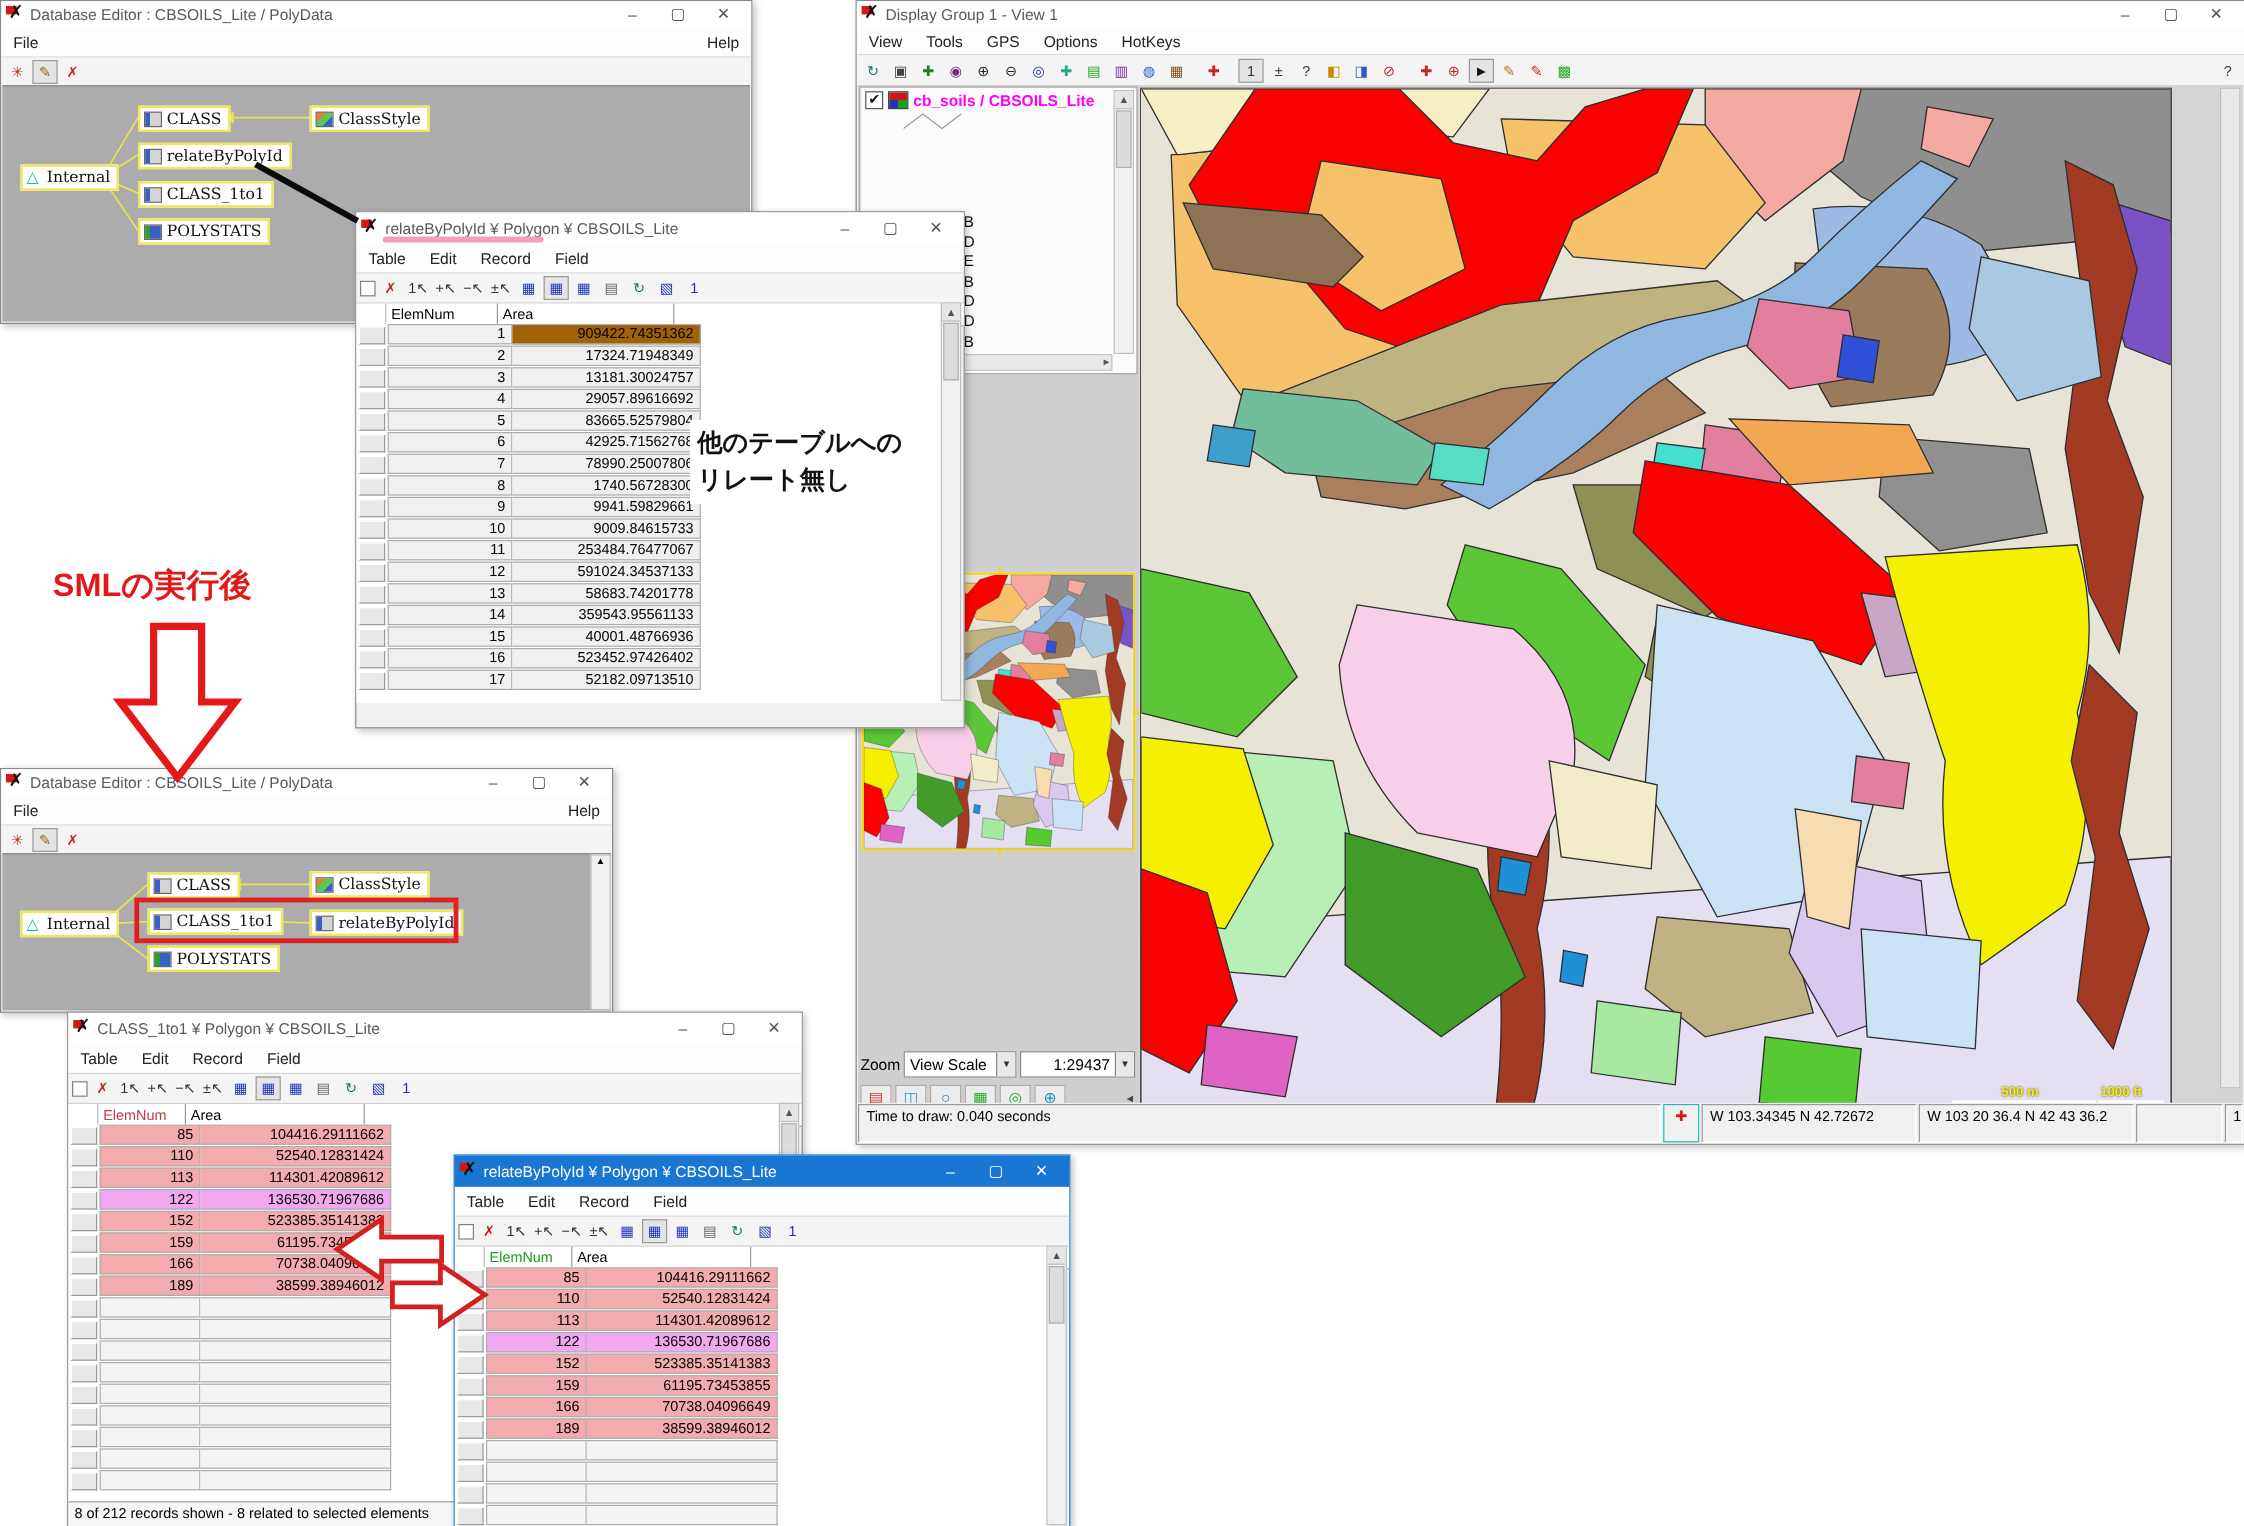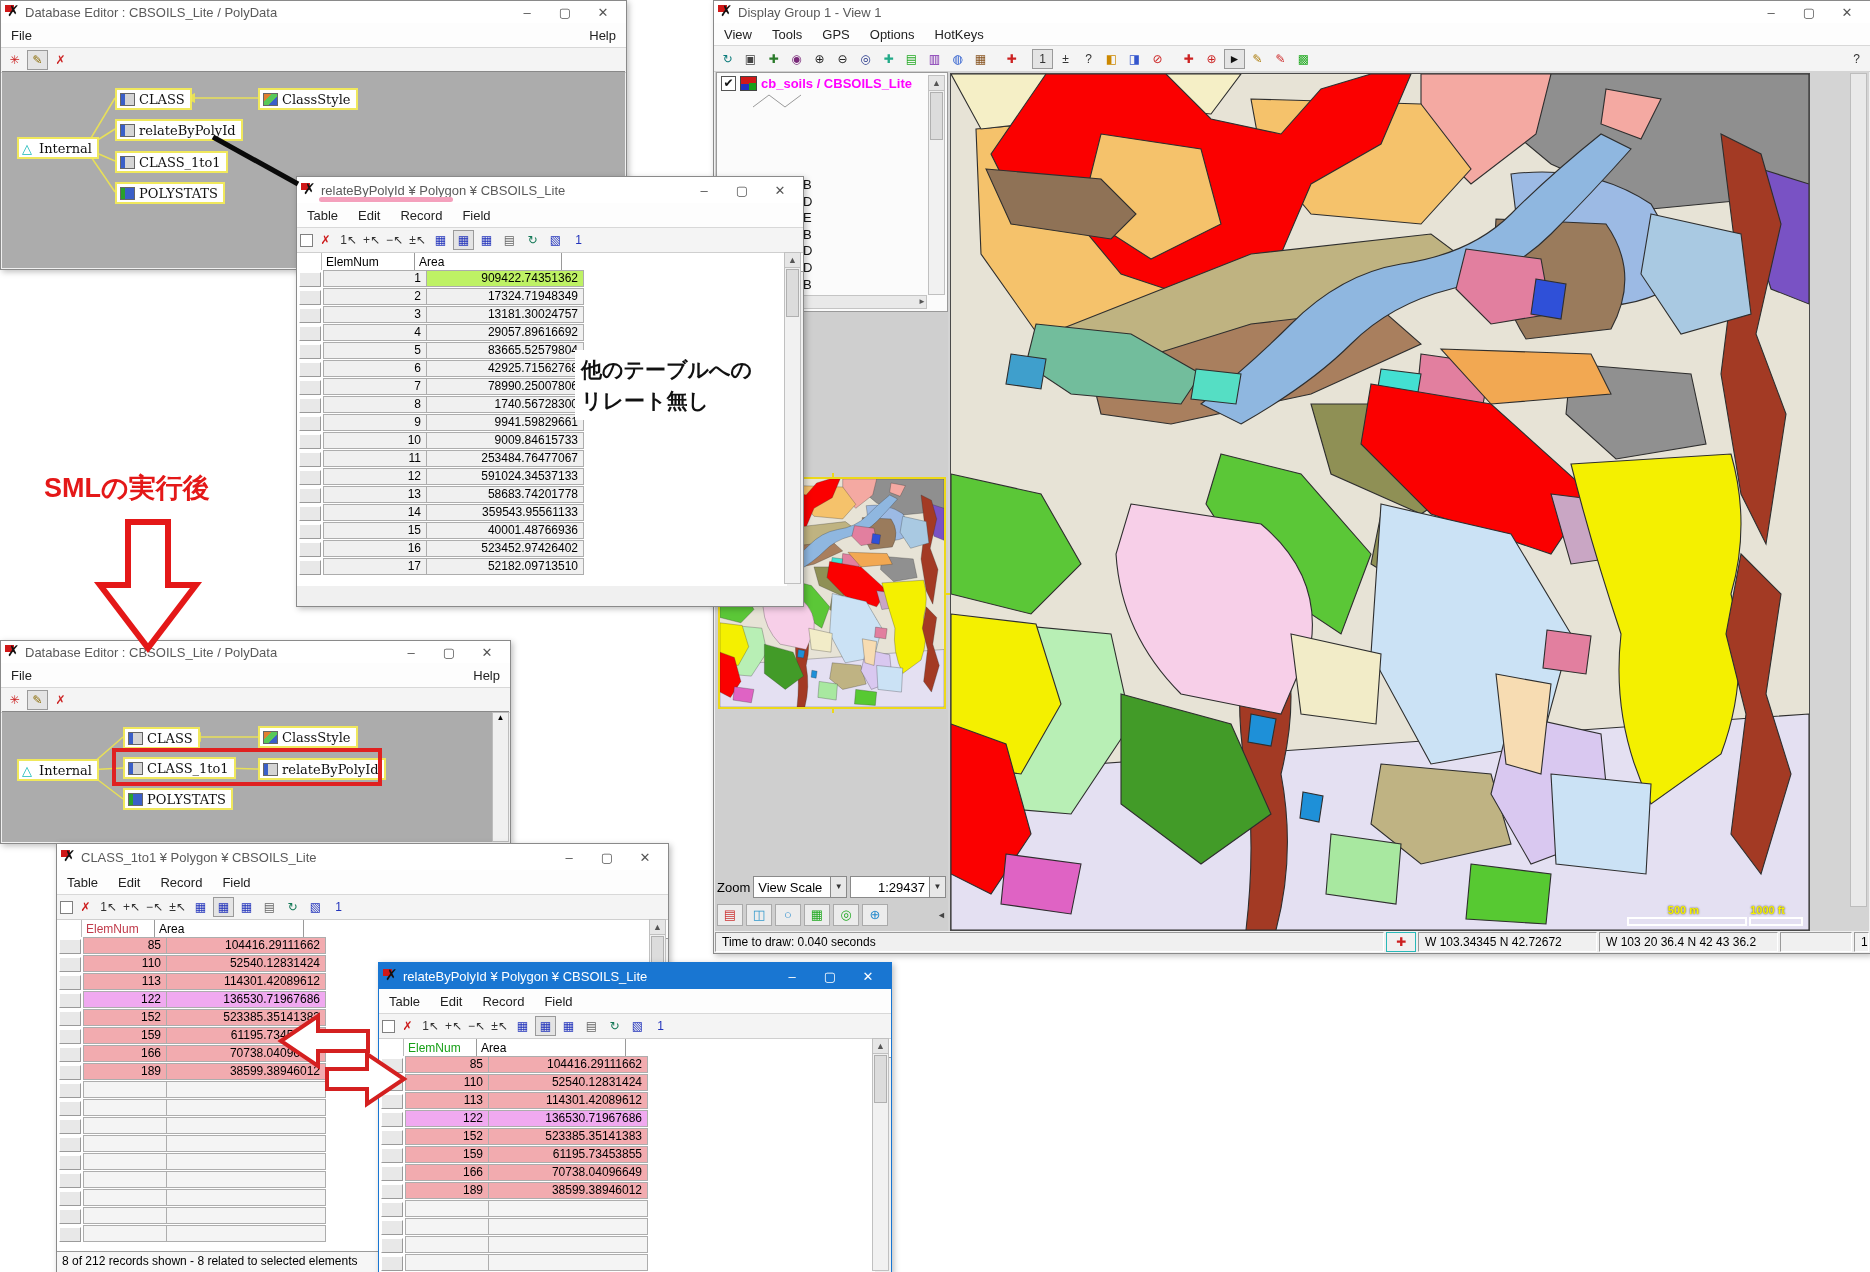--- a/index.html
+++ b/index.html
@@ -73,21 +73,21 @@
   .combo{background:#fff;border:1px solid #8a8a8a;height:20px;display:flex;align-items:center;font-size:13px;}
   .combo .val{flex:1;padding:0 4px;white-space:nowrap;}
   .combo .db{width:15px;height:100%;background:#e8e8e8;border-left:1px solid #8a8a8a;font-size:8px;line-height:19px;text-align:center;color:#333;}
   .sbicons{position:absolute;left:2px;top:832px;height:24px;display:flex;align-items:center;gap:3px;width:229px;}
   .sbicons .tbi{height:20px;line-height:20px;min-width:24px;border:1px solid #aaa;background:#ececec;font-size:13px;}
   .mapcanvas{position:absolute;left:235px;top:2px;width:858px;height:856px;border:1px solid #4a4a4a;background:#fff;overflow:hidden;}
   .maphsb{position:absolute;left:235px;top:860px;width:858px;height:15px;background:#e9e9e9;border:1px solid #bdbdbd;}
   .mapvsb{position:absolute;right:2px;top:2px;bottom:24px;width:15px;background:#e9e9e9;border:1px solid #bdbdbd;}
   .scalebar{position:absolute;height:5px;border:2px solid #fff;background:transparent;}
   .scalelbl{position:absolute;color:#f6f000;font-size:11px;font-weight:bold;text-shadow:0 0 2px #333;}
-  .fstatus{position:absolute;left:0;right:0;bottom:0;height:22px;background:#f0f0f0;display:flex;font-size:12px;align-items:stretch;}
+  .fstatus{position:absolute;left:0;right:0;bottom:0;height:34px;background:#f0f0f0;display:flex;font-size:12px;align-items:stretch;}
   .fcell{border:1px solid;border-color:#9a9a9a #ffffff #ffffff #9a9a9a;margin:1px;line-height:18px;padding:0 6px;white-space:nowrap;overflow:hidden;}
   .xhair{flex:0 0 16px;color:#cc2020;border:1px solid #28b8b8;text-align:center;font-weight:bold;}
   
   .annbox{position:absolute;left:575px;top:350px;width:196px;background:#ffffff;padding:4px 6px;z-index:7;
           font-size:21px;font-weight:bold;color:#111;line-height:31px;}
   .smltext{position:absolute;left:44px;top:470px;font-size:27px;font-weight:bold;color:#e41818;z-index:7;}
   #overlay{position:absolute;left:0;top:0;width:1870px;height:1272px;pointer-events:none;z-index:9;}
   
   .geopaths path{stroke:#2e2e2e;stroke-width:1.1;}
 </style>
@@ -384,21 +384,21 @@
       </div>
     <div class="thead wide">
       <span class="hgut"></span>
       <span class="hc" style="width:84px;">ElemNum</span>
       <span class="hc" style="width:138px;">Area</span>
     </div>
     <div class="tbody wide" style="top:93px;bottom:20px;">
         <div class="trow">
           <span class="gut"></span>
           <span class="cell c0" style="background: rgb(240, 240, 240);">1</span>
-          <span class="cell c1" style="background: #bef264;">909422.74351362</span>
+          <span class="cell c1" style="background: #a16207;">909422.74351362</span>
         </div>
         <div class="trow">
           <span class="gut"></span>
           <span class="cell c0" style="background: rgb(240, 240, 240);">2</span>
           <span class="cell c1" style="background: rgb(240, 240, 240);">17324.71948349</span>
         </div>
         <div class="trow">
           <span class="gut"></span>
           <span class="cell c0" style="background: rgb(240, 240, 240);">3</span>
           <span class="cell c1" style="background: rgb(240, 240, 240);">13181.30024757</span>

